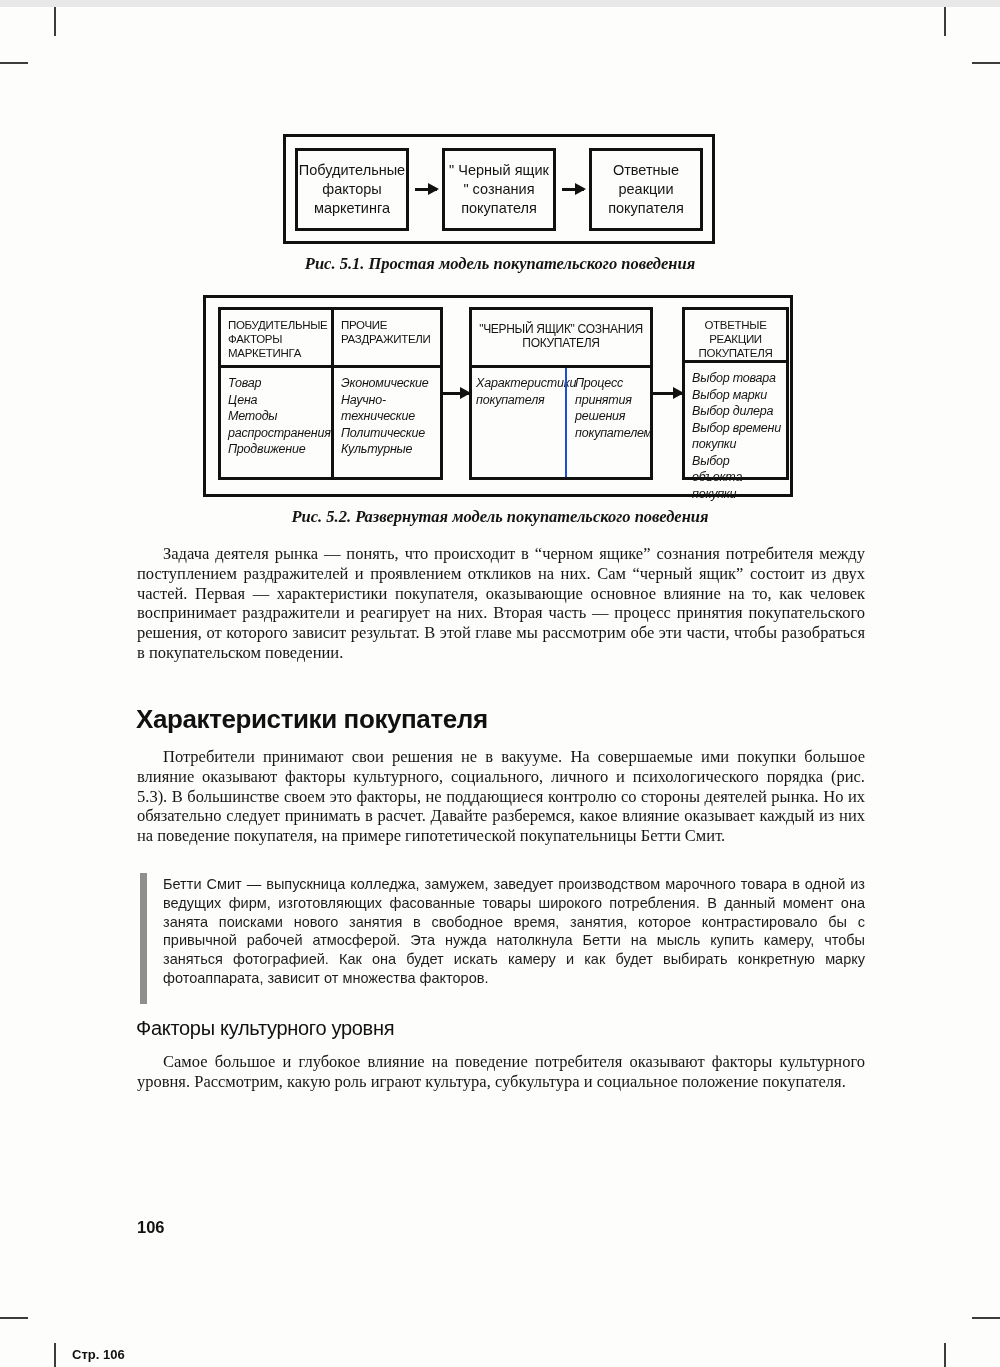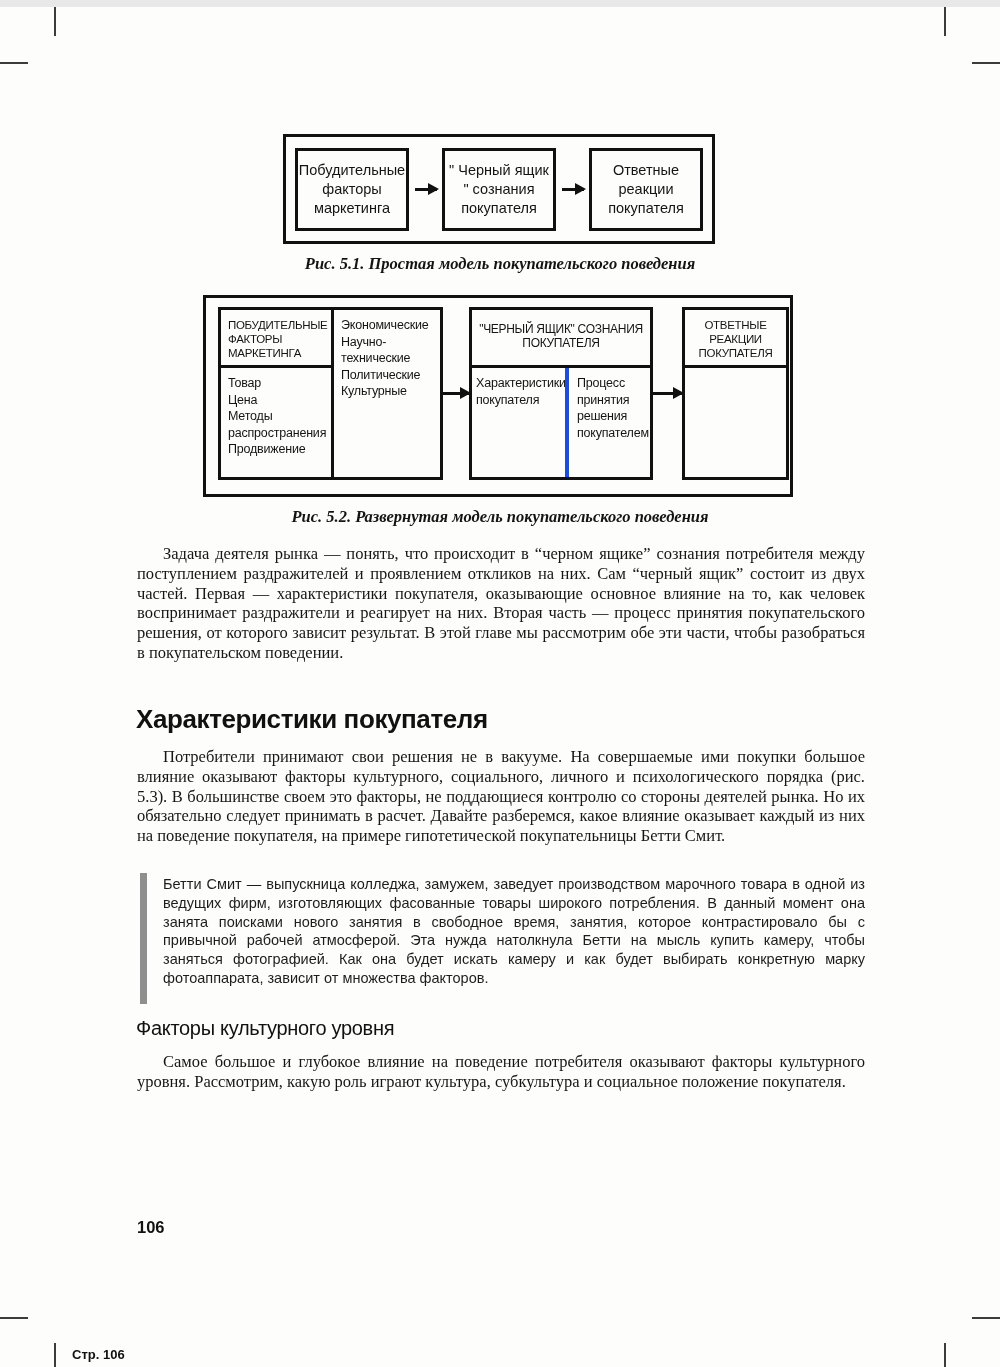--- a/index.html
+++ b/index.html
@@ -27,23 +27,23 @@
   
   #fig2{position:absolute;left:203px;top:288px;width:590px;height:202px;border:3px solid #111;
         box-sizing:border-box;background:#fdfdfc;}
   .f2-block{position:absolute;top:9px;height:173px;border:3px solid #111;box-sizing:border-box;
             display:flex;flex-direction:column;}
   .f2-cols{display:flex;flex:1;min-height:0;}
   .f2-col{display:flex;flex-direction:column;box-sizing:border-box;}
   .f2-head{height:58px;box-sizing:border-box;border-bottom:3px solid #111;
            font-size:11.5px;line-height:14px;letter-spacing:-0.3px;padding:8px 5px 0 7px;}
   .f2-head.center{text-align:center;padding:8px 4px 0 4px;}
-  .f2-body{flex:1;font-size:12.5px;line-height:16.5px;letter-spacing:-0.2px;padding:7px 4px 18px 7px;}
+  .f2-body{flex:1;font-size:12.5px;line-height:16.5px;letter-spacing:-0.2px;padding:7px 4px 18px 7px;font-style:italic;}
   .sep-l{border-left:3px solid #111;}
-  .sep-thin{border-left:4px solid #1d4ed8;}
+  .sep-thin{border-left:2px solid #1d4ed8;}
   #fig2-arrow1{position:absolute;left:234px;top:94px;width:29px;}
   #fig2-arrow2{position:absolute;left:444px;top:94px;width:32px;}
 
   
   .bodytext{position:absolute;left:137px;width:728px;
             font-family:"Liberation Serif","DejaVu Serif",serif;
             font-size:16.5px;line-height:19.8px;text-align:justify;text-indent:26px;color:#161616;}
   .h1{position:absolute;left:136px;font-weight:bold;font-size:26px;letter-spacing:-0.4px;color:#111;}
   .h2{position:absolute;left:136px;font-weight:normal;font-size:20px;letter-spacing:-0.3px;color:#111;}
   #quote-bar{position:absolute;left:140px;top:866px;width:7px;height:131px;background:#8f8f8f;}
@@ -87,20 +87,21 @@
         <div class="f2-col" style="width:110px">
           <div class="f2-head">ПОБУДИТЕЛЬНЫЕ ФАКТОРЫ МАРКЕТИНГА</div>
           <div class="f2-body">
               <div>Товар</div>
               <div>Цена</div>
               <div>Методы распространения</div>
               <div>Продвижение</div>
             </div>
         </div>
         <div class="f2-col sep-l" style="flex:1">
+          <div class="f2-head">ПРОЧИЕ РАЗДРАЖИТЕЛИ</div>
           <div class="f2-body">
               <div>Экономические</div>
               <div>Научно-технические</div>
               <div>Политические</div>
               <div>Культурные</div>
             </div>
         </div>
       </div>
     </div>
 
@@ -111,20 +112,27 @@
       <div class="f2-cols">
         <div class="f2-body" style="width:85px;flex:none;padding-left:4px">Характеристики покупателя</div>
         <div class="f2-body sep-thin" style="flex:1;padding-left:8px">Процесс принятия решения покупателем</div>
       </div>
     </div>
 
     <div class="arrow" id="fig2-arrow2"></div>
 
     <div class="f2-block" style="left:476px;width:107px">
       <div class="f2-head center">ОТВЕТНЫЕ РЕАКЦИИ ПОКУПАТЕЛЯ</div>
+      <div class="f2-body">
+          <div>Выбор товара</div>
+          <div>Выбор марки</div>
+          <div>Выбор дилера</div>
+          <div>Выбор времени покупки</div>
+          <div>Выбор объекта покупки</div>
+        </div>
     </div>
   </div>
   <div class="caption" style="top:500px">Рис. 5.2. Развернутая модель покупательского поведения</div>
 
   <div class="bodytext" style="top:537px">Задача деятеля рынка — понять, что происходит в “черном ящике” сознания потребителя между поступлением раздражителей и проявлением откликов на них. Сам “черный ящик” состоит из двух частей. Первая — характеристики покупателя, оказывающие основное влияние на то, как человек воспринимает раздражители и реагирует на них. Вторая часть — процесс принятия покупательского решения, от которого зависит результат. В этой главе мы рассмотрим обе эти части, чтобы разобраться в покупательском поведении.</div>
 
   <div class="h1" style="top:697px">Характеристики покупателя</div>
 
   <div class="bodytext" style="top:740px">Потребители принимают свои решения не в вакууме. На совершаемые ими покупки большое влияние оказывают факторы культурного, социального, личного и психологического порядка (рис. 5.3). В большинстве своем это факторы, не поддающиеся контролю со стороны деятелей рынка. Но их обязательно следует принимать в расчет. Давайте разберемся, какое влияние оказывает каждый из них на поведение покупателя, на примере гипотетической покупательницы Бетти Смит.</div>
 

